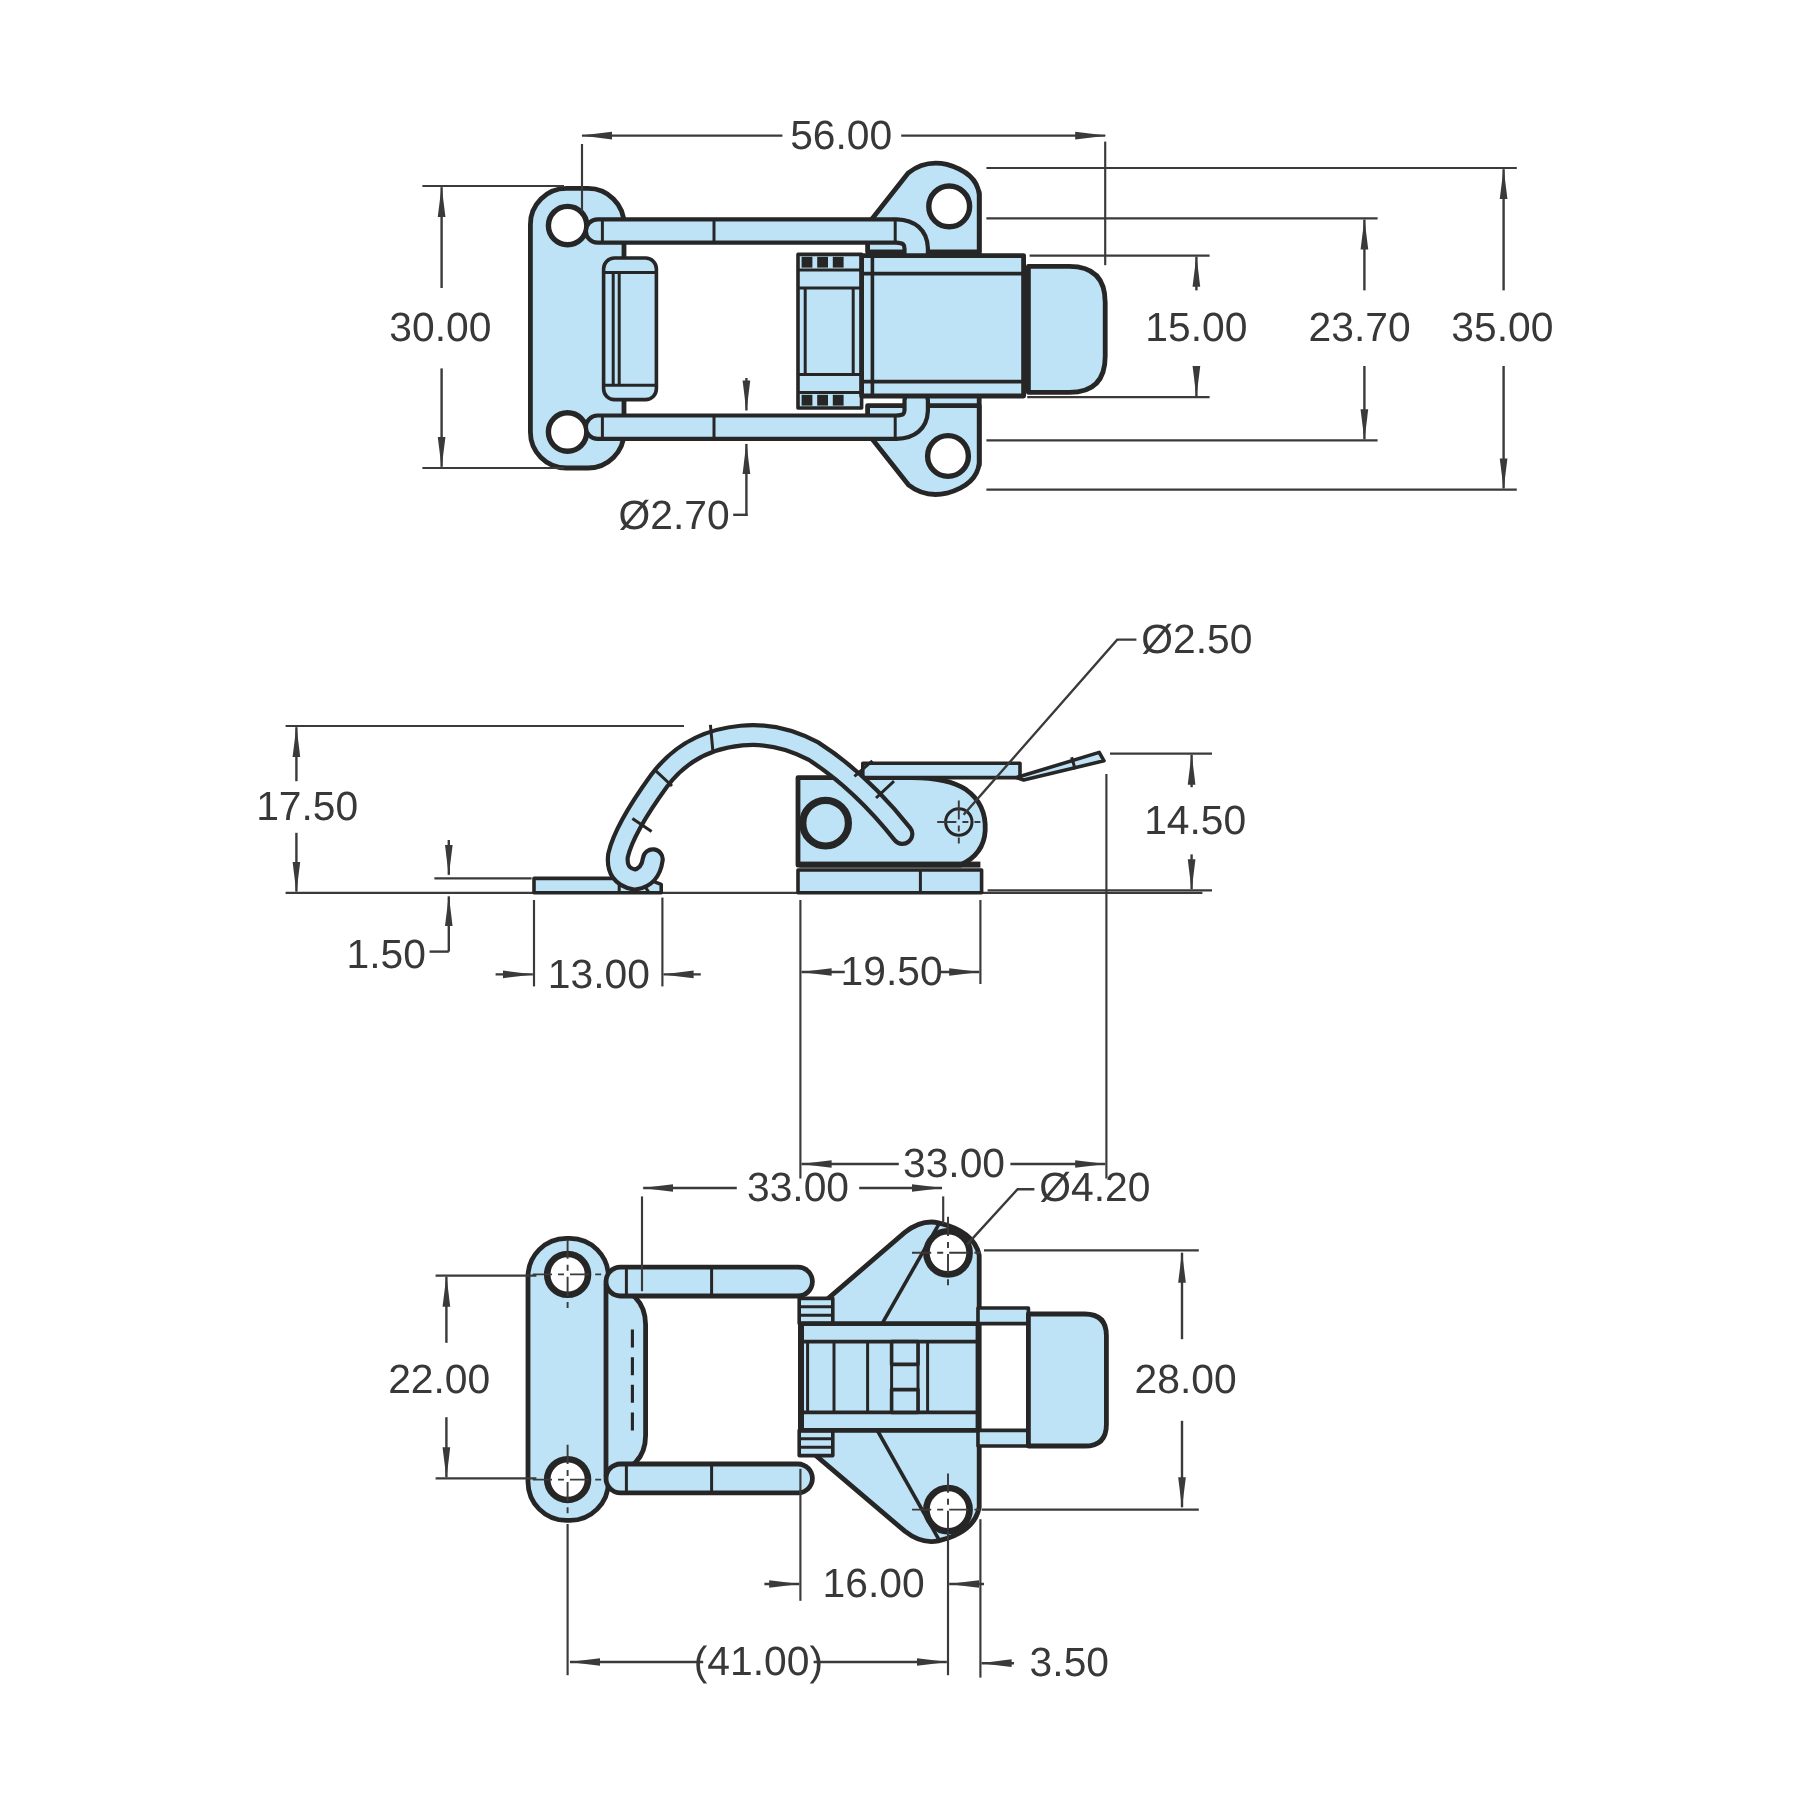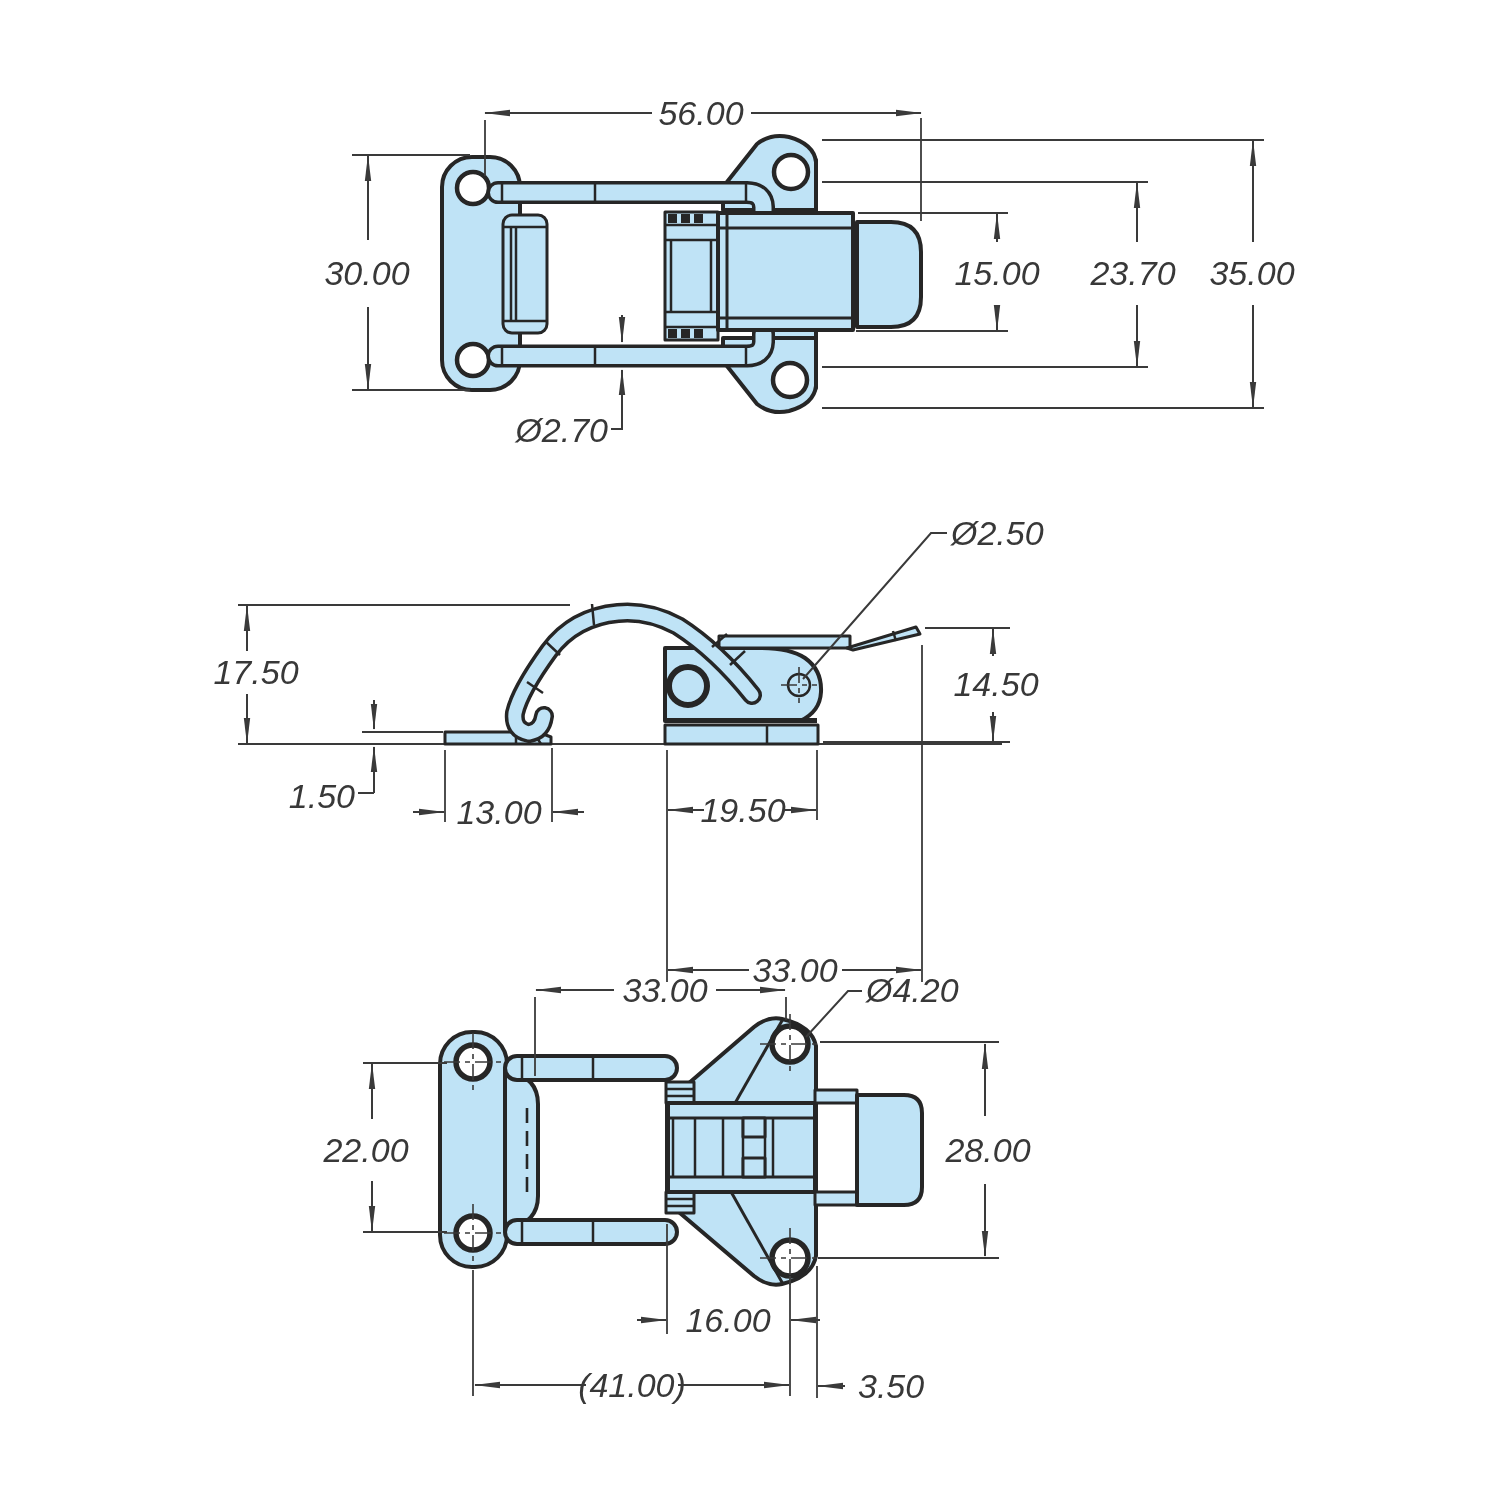--- a/index.html
+++ b/index.html
@@ -3,21 +3,21 @@
 <meta charset="utf-8">
 <style>
   :root{
     --part-fill:#bfe3f6;
     --outline:#262626;
     --dimension:#3a3a3a;
     --text:#383838;
     --background:#ffffff;
   }
   html,body{margin:0;padding:0;background:var(--background);}
-  .stage{width:1501px;height:1501px;background:var(--background);font-style:italic;}
+  .stage{width:1501px;height:1501px;background:var(--background);}
   svg{display:block;}
   
   .part{fill:var(--part-fill);stroke:var(--outline);stroke-width:4;stroke-linejoin:round;}
   .part3{fill:var(--part-fill);stroke:var(--outline);stroke-width:3;stroke-linejoin:round;}
   .hole{fill:var(--background);stroke:var(--outline);stroke-width:4.5;}
   .hole-thick{fill:var(--background);stroke:var(--outline);stroke-width:5.5;}
   .inner{fill:none;stroke:var(--outline);stroke-width:2.5;}
   .inner3{fill:none;stroke:var(--outline);stroke-width:3;}
   .band-o{fill:none;stroke:var(--outline);stroke-linecap:round;stroke-linejoin:round;}
   .band-i{fill:none;stroke:var(--part-fill);stroke-linecap:round;stroke-linejoin:round;}

